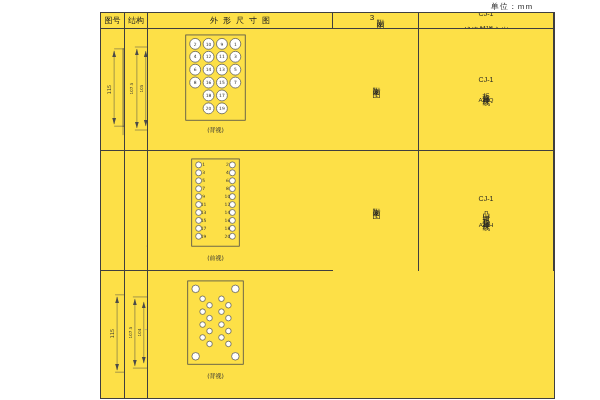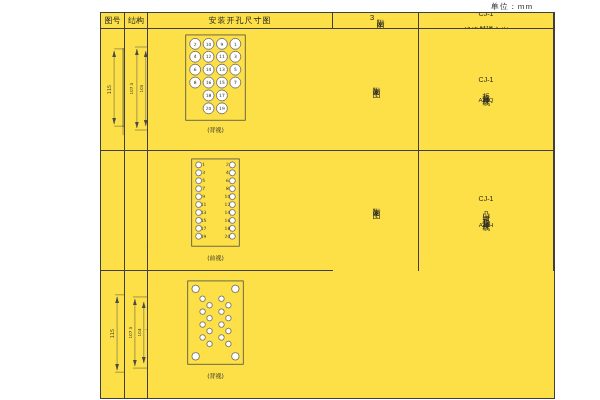--- a/index.html
+++ b/index.html
@@ -59,21 +59,21 @@
     </marker>
   </defs>
 </svg>
 
 <div class="unit-label">单位：mm</div>
 
 <div class="tbl">
 
   <div class="cell hc">图号</div>
   <div class="cell hc">结构</div>
-  <div class="cell hc sp2">安装开孔尺寸图</div>
+  <div class="cell hc sp">外形尺寸图</div>
 
   <div class="cell figcell">
     <span class="vtext">附图3</span>
   </div>
   <div class="cell structcell">
     <span class="model">CJ-1</span>
     <span class="vtext">嵌入式后接线</span>
     <span class="code">A11K</span>
   </div>
   <div class="cell">

